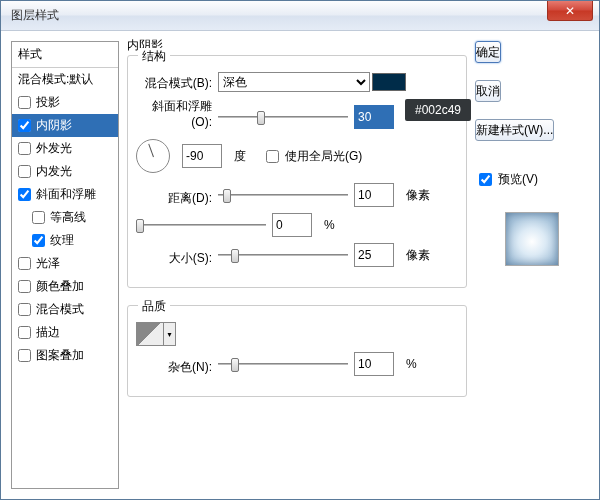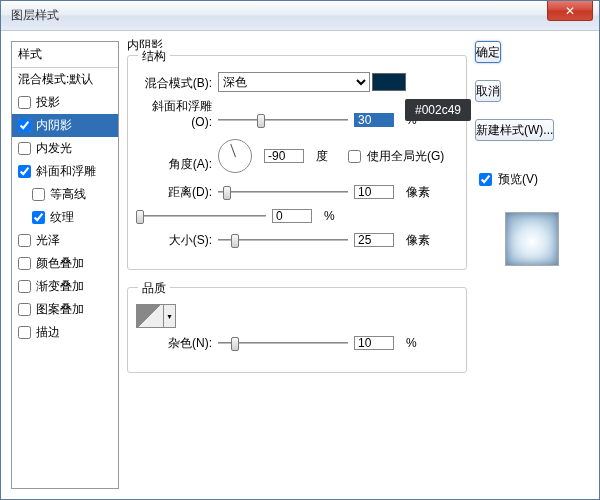--- a/index.html
+++ b/index.html
@@ -21,21 +21,21 @@
 .fieldset-legend { position: absolute; top: -8px; left: 10px; background: #fff; padding: 0 4px; }
 .row { display: flex; align-items: flex-end; margin: 6px 0; }
 .row-label { width: 82px; text-align: right; padding-right: 6px; }
 .select-wrap { display: flex; align-items: center; gap: 2px; }
 select { width: 152px; height: 20px; border: 1px solid #888; background: #fff; }
 .color-swatch { width: 34px; height: 18px; border: 1px solid #666; background: #002c49; cursor: pointer; }
 .slider-wrap { display: flex; align-items: center; gap: 6px; }
 .slider { width: 130px; height: 18px; position: relative; }
 .slider-track { position: absolute; top: 8px; left: 0; right: 0; height: 2px; background: #bbb; border-top: 1px solid #888; }
 .slider-thumb { position: absolute; top: 3px; width: 8px; height: 14px; background: linear-gradient(to bottom,#f8f8f8,#d0d0d0); border: 1px solid #777; border-radius: 2px; cursor: pointer; }
-.num-input { width: 40px; height: 14px; border: 1px solid #888; text-align: left; padding: 0 3px; }
+.num-input { width: 40px; height: 24px; border: 1px solid #888; text-align: left; padding: 0 3px; }
 .num-input.hl { background: #2f6fb5; color: #fff; border-color: #2f6fb5; }
 .unit { margin-left: 6px; }
 .angle-dial { width: 34px; height: 34px; border: 1px solid #888; border-radius: 50%; background: #fff; position: relative; display: inline-block; }
 .angle-dial::after { content: ""; position: absolute; width: 1px; height: 14px; background: #555; left: 16px; top: 3px; transform-origin: bottom center; transform: rotate(-20deg); }
 .contour-swatch { width: 28px; height: 24px; border: 1px solid #888; background: linear-gradient(135deg,#888 0%, #888 49%, #eee 50%, #eee 100%); cursor: pointer; position: relative; }
 .contour-arrow { width: 12px; height: 24px; border: 1px solid #888; border-left: none; background: #eee; display: flex; align-items: center; justify-content: center; font-size: 8px; cursor: pointer; }
 .checkbox-inline { display: flex; align-items: center; gap: 3px; margin-left: 10px; }
 .rightcol { width: 114px; display: flex; flex-direction: column; gap: 17px; align-items: flex-start; }
 .btn { height: 22px; border: 1px solid #8a9db5; background: linear-gradient(to bottom,#fdfdfe,#e8eef7); border-radius: 3px; cursor: pointer; text-align: center; line-height: 20px; }
 .btn.primary { border-color: #4a78b8; box-shadow: 0 0 2px #6aa0e0; }
@@ -65,20 +65,24 @@
           <div class="sidebar-item">
             <input type="checkbox" style="">
             <span>投影</span>
           </div>
           <div class="sidebar-item selected">
             <input type="checkbox" checked="" style="">
             <span>内阴影</span>
           </div>
           <div class="sidebar-item">
             <input type="checkbox" style="">
+            <span>外发光</span>
+          </div>
+          <div class="sidebar-item">
+            <input type="checkbox" style="">
             <span>内发光</span>
           </div>
           <div class="sidebar-item">
             <input type="checkbox" checked="" style="">
             <span>斜面和浮雕</span>
           </div>
           <div class="sidebar-item indent">
             <input type="checkbox" style="">
             <span>等高线</span>
           </div>
@@ -89,29 +93,29 @@
           <div class="sidebar-item">
             <input type="checkbox" style="">
             <span>光泽</span>
           </div>
           <div class="sidebar-item">
             <input type="checkbox" style="">
             <span>颜色叠加</span>
           </div>
           <div class="sidebar-item">
             <input type="checkbox" style="">
-            <span>渐变叠加</span>
+            <span>混合模式</span>
+          </div>
+          <div class="sidebar-item">
+            <input type="checkbox" style="">
+            <span>描边</span>
           </div>
           <div class="sidebar-item">
             <input type="checkbox" style="">
             <span>图案叠加</span>
-          </div>
-          <div class="sidebar-item">
-            <input type="checkbox" style="">
-            <span>描边</span>
           </div>
         </div>
     </div>
 
     <div class="main">
       <div class="section-title">内阴影</div>
       <div class="tooltip">#002c49</div>
 
       <div class="fieldset">
         <div class="fieldset-legend">结构</div>
@@ -130,21 +134,20 @@
             <div class="slider">
                 <div class="slider-track"></div>
                 <div class="slider-thumb" style="left:30%"></div>
               </div>
             <input class="num-input hl" value="30" style="">
             <span class="unit">%</span>
           </div>
         </div>
 
         <div class="row" style="margin-top:10px">
-          <div class="row-label">角度(A):</div>
           <div class="slider-wrap">
             <div class="angle-dial"></div>
             <input class="num-input" style="margin-left: 6px;" value="-90">
             <span class="unit">度</span>
             <label class="checkbox-inline">
               <input type="checkbox" style="">
               <span>使用全局光(G)</span>
             </label>
           </div>
         </div>

